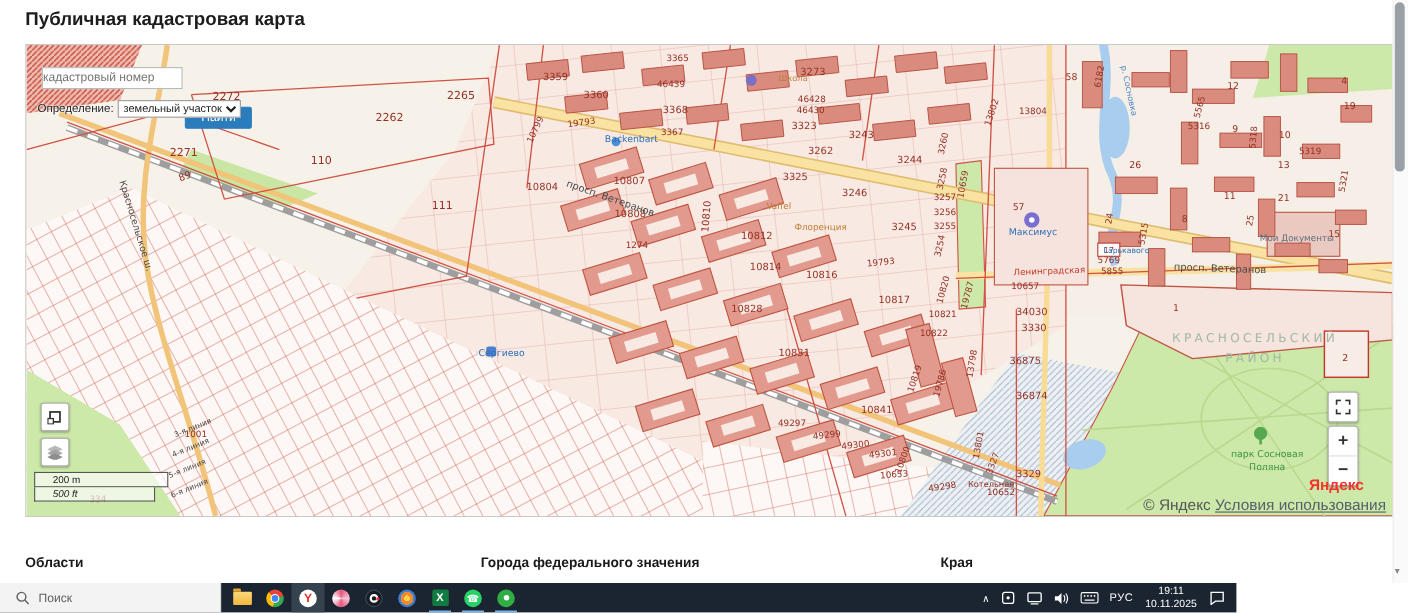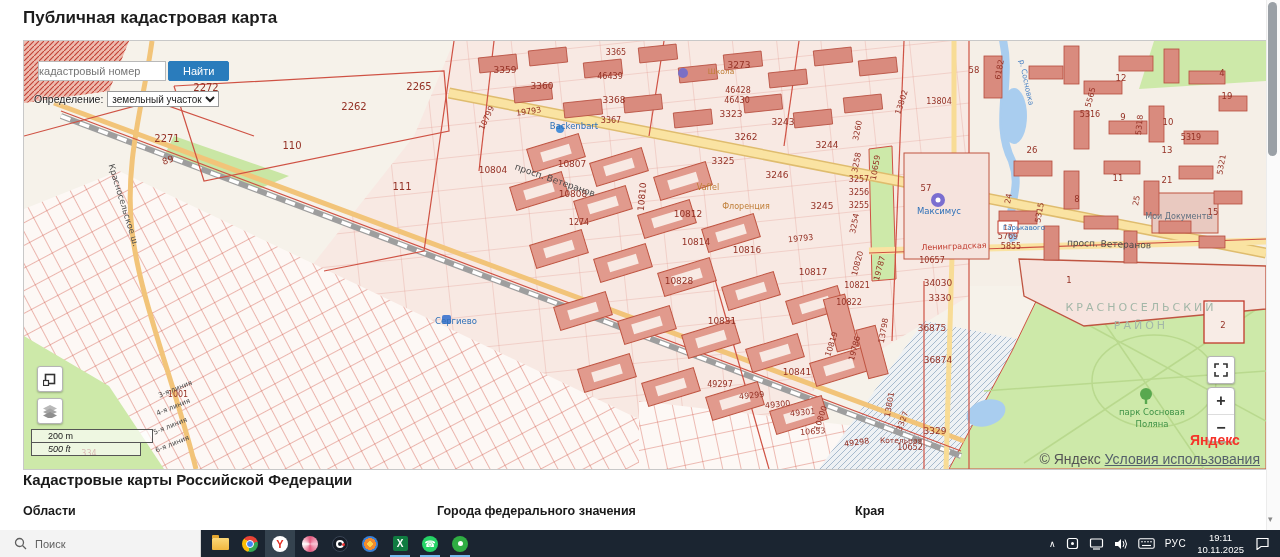--- a/index.html
+++ b/index.html
@@ -6,40 +6,40 @@
   #screen{position:relative;width:1280px;height:557px;overflow:hidden;background:#fff;}
   
   .page-title{position:absolute;left:23px;top:8px;font-size:17px;font-weight:600;color:#1c1c1c;}
   .section-heading{position:absolute;left:23px;top:471px;font-size:15px;font-weight:700;color:#1a1a1a;}
   .col-head{position:absolute;top:504px;font-size:12.5px;font-weight:700;color:#1a1a1a;}
   
   #map{position:absolute;left:23px;top:40px;width:1242px;height:428px;border:1px solid #c8c8c8;background:#f6f2ea;overflow:hidden;}
   #mapsvg{position:absolute;left:0;top:0;}
   .map-search{position:absolute;left:14px;top:20px;display:flex;}
   .map-search input{width:126px;height:18px;border:1px solid #b9b9b9;font-size:11px;padding:0 0;color:#333;background:#fff;outline:none;}
-  .map-search button{height:20px;margin-left:2px;padding:0 14px;background:#2a7cbc;color:#fff;border:1px solid #2a7cbc;font-size:11px;border-radius:2px;cursor:pointer;}
+  .map-search button{height:20px;margin-left:2px;padding:0 14px;background:#2a7cbc;color:#fff;border:1px solid #2a7cbc;font-size:11px;border-radius:2px;cursor:pointer;margin-top:36px;}
   .map-filter{position:absolute;left:10px;top:50px;font-size:10.5px;color:#222;display:flex;align-items:center;text-shadow:0 0 2px #fff,0 0 2px #fff;}
   .map-filter select{margin-left:4px;font-size:10px;height:16px;border:1px solid #999;background:#fff;color:#222;}
   .sq-btn{position:absolute;width:24px;height:24px;background:#fff;border:1px solid #b5b5b5;border-radius:3px;box-shadow:0 1px 2px rgba(0,0,0,.25);display:flex;align-items:center;justify-content:center;cursor:pointer;}
   .scalebox{position:absolute;left:7px;top:388px;font-size:9px;color:#222;}
   .scalebox .row{border:1px solid #555;background:rgba(255,255,255,.65);padding:0 16px;height:12px;line-height:12px;}
   .scalebox .row.m{width:88px;}
   .scalebox .row.f{width:76px;border-top:none;font-style:italic;}
   .zoom-grp{position:absolute;left:1183px;top:346px;width:26px;border:1px solid #b5b5b5;border-radius:4px;background:#fff;box-shadow:0 1px 2px rgba(0,0,0,.25);}
   .zoom-grp div{height:26px;display:flex;align-items:center;justify-content:center;font-size:16px;font-weight:700;color:#333;cursor:pointer;}
   .zoom-grp div:first-child{border-bottom:1px solid #ddd;}
   .ylogo{position:absolute;left:1166px;top:391px;font-size:14px;font-weight:700;color:#f5342b;}
   .attrib{position:absolute;right:6px;top:410px;font-size:14px;color:#555;}
   .attrib a{color:#55606b;text-decoration:underline;}
   
   .sb-track{position:absolute;left:1266px;top:0;width:14px;height:530px;background:#fafafa;border-left:1px solid #ececec;}
   .sb-thumb{position:absolute;left:1268px;top:2px;width:9px;height:154px;background:#9aa0a6;border-radius:5px;}
   .sb-arrow{position:absolute;left:1268px;top:514px;font-size:9px;color:#888;}
   
-  #taskbar{position:absolute;left:0;top:530px;width:1280px;height:27px;background:#1b2531;display:flex;align-items:stretch;}
+  #taskbar{position:absolute;left:0;top:530px;width:1124px;height:27px;background:#1b2531;display:flex;align-items:stretch;}
   .tb-search{width:200px;background:#f3f3f3;border-right:1px solid #d6d6d6;display:flex;align-items:center;color:#5f5f5f;font-size:11px;}
   .tb-search svg{margin:0 8px 0 14px;}
   .tb-icons{display:flex;align-items:stretch;margin-left:4px;}
   .ticell{width:30px;display:flex;align-items:center;justify-content:center;position:relative;cursor:pointer;}
   .ticell.highlight{background:#35434f;}
   .ticell.underline:after{content:"";position:absolute;left:5px;right:5px;bottom:0;height:2px;background:#76b9ed;}
   .ic{width:16px;height:16px;border-radius:50%;position:relative;}
   .ic-folder{width:17px;height:12px;background:linear-gradient(#fbd878,#f0b73f);border-radius:1px;position:relative;}
   .ic-folder:before{content:"";position:absolute;left:0;top:-3px;width:7px;height:3px;background:#e3a62f;border-radius:1px 1px 0 0;}
   .ic-chrome{background:conic-gradient(from -45deg,#ea4335 0 33%,#34a853 0 66%,#fbbc05 0 100%);}
@@ -432,21 +432,20 @@
     <div>−</div>
   </div>
 
   <div class="ylogo">Яндекс</div>
   <div class="attrib">
     <span>© Яндекс</span>
     <a href="#">Условия использования</a>
   </div>
 </div>
 
-<div class="section-heading">Кадастровые карты Российской Федерации</div>
 <div id="columns">
       <div class="col-head" style="left: 23px;">Области</div>
       <div class="col-head" style="left: 437px;">Города федерального значения</div>
       <div class="col-head" style="left: 855px;">Края</div>
     </div>
 
 <div class="sb-track"></div>
 <div class="sb-thumb"></div>
 <div class="sb-arrow">▾</div>
 

